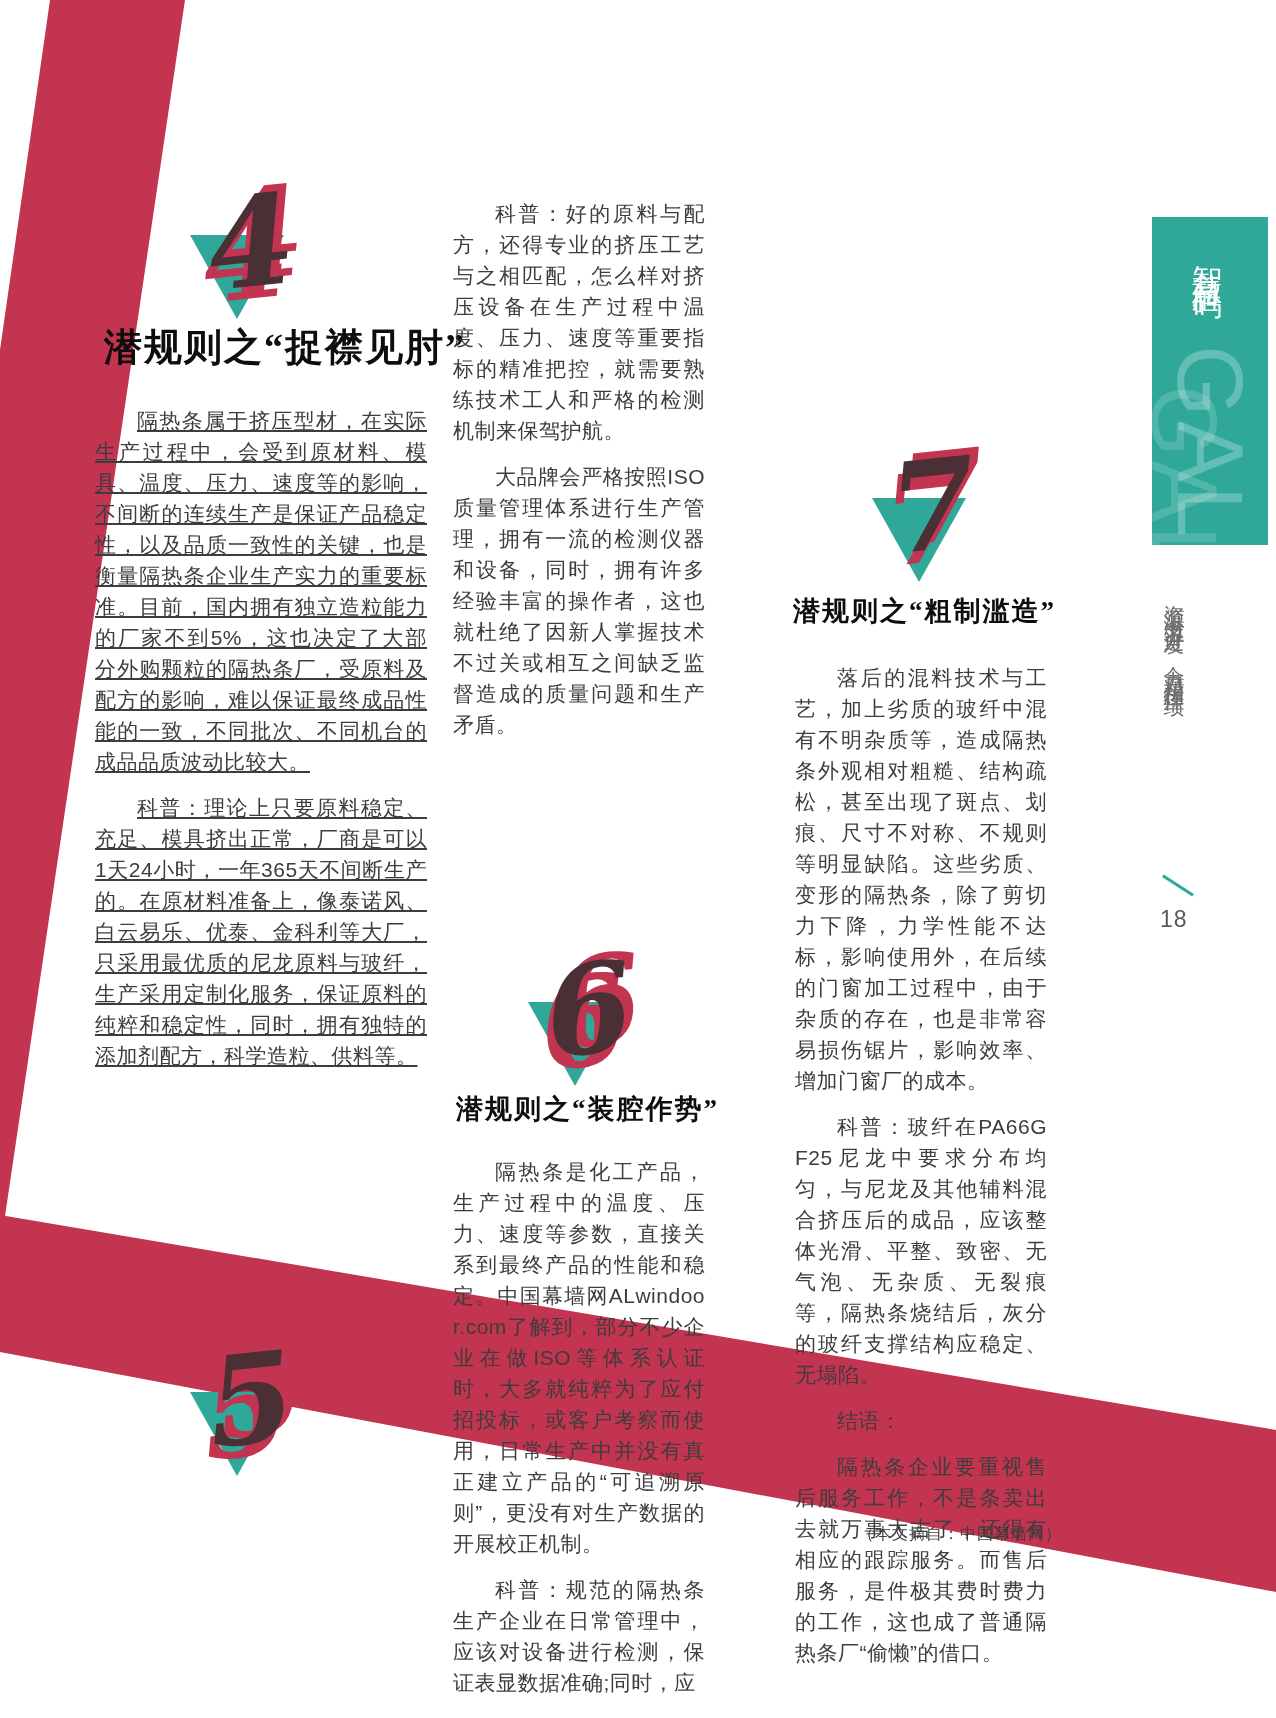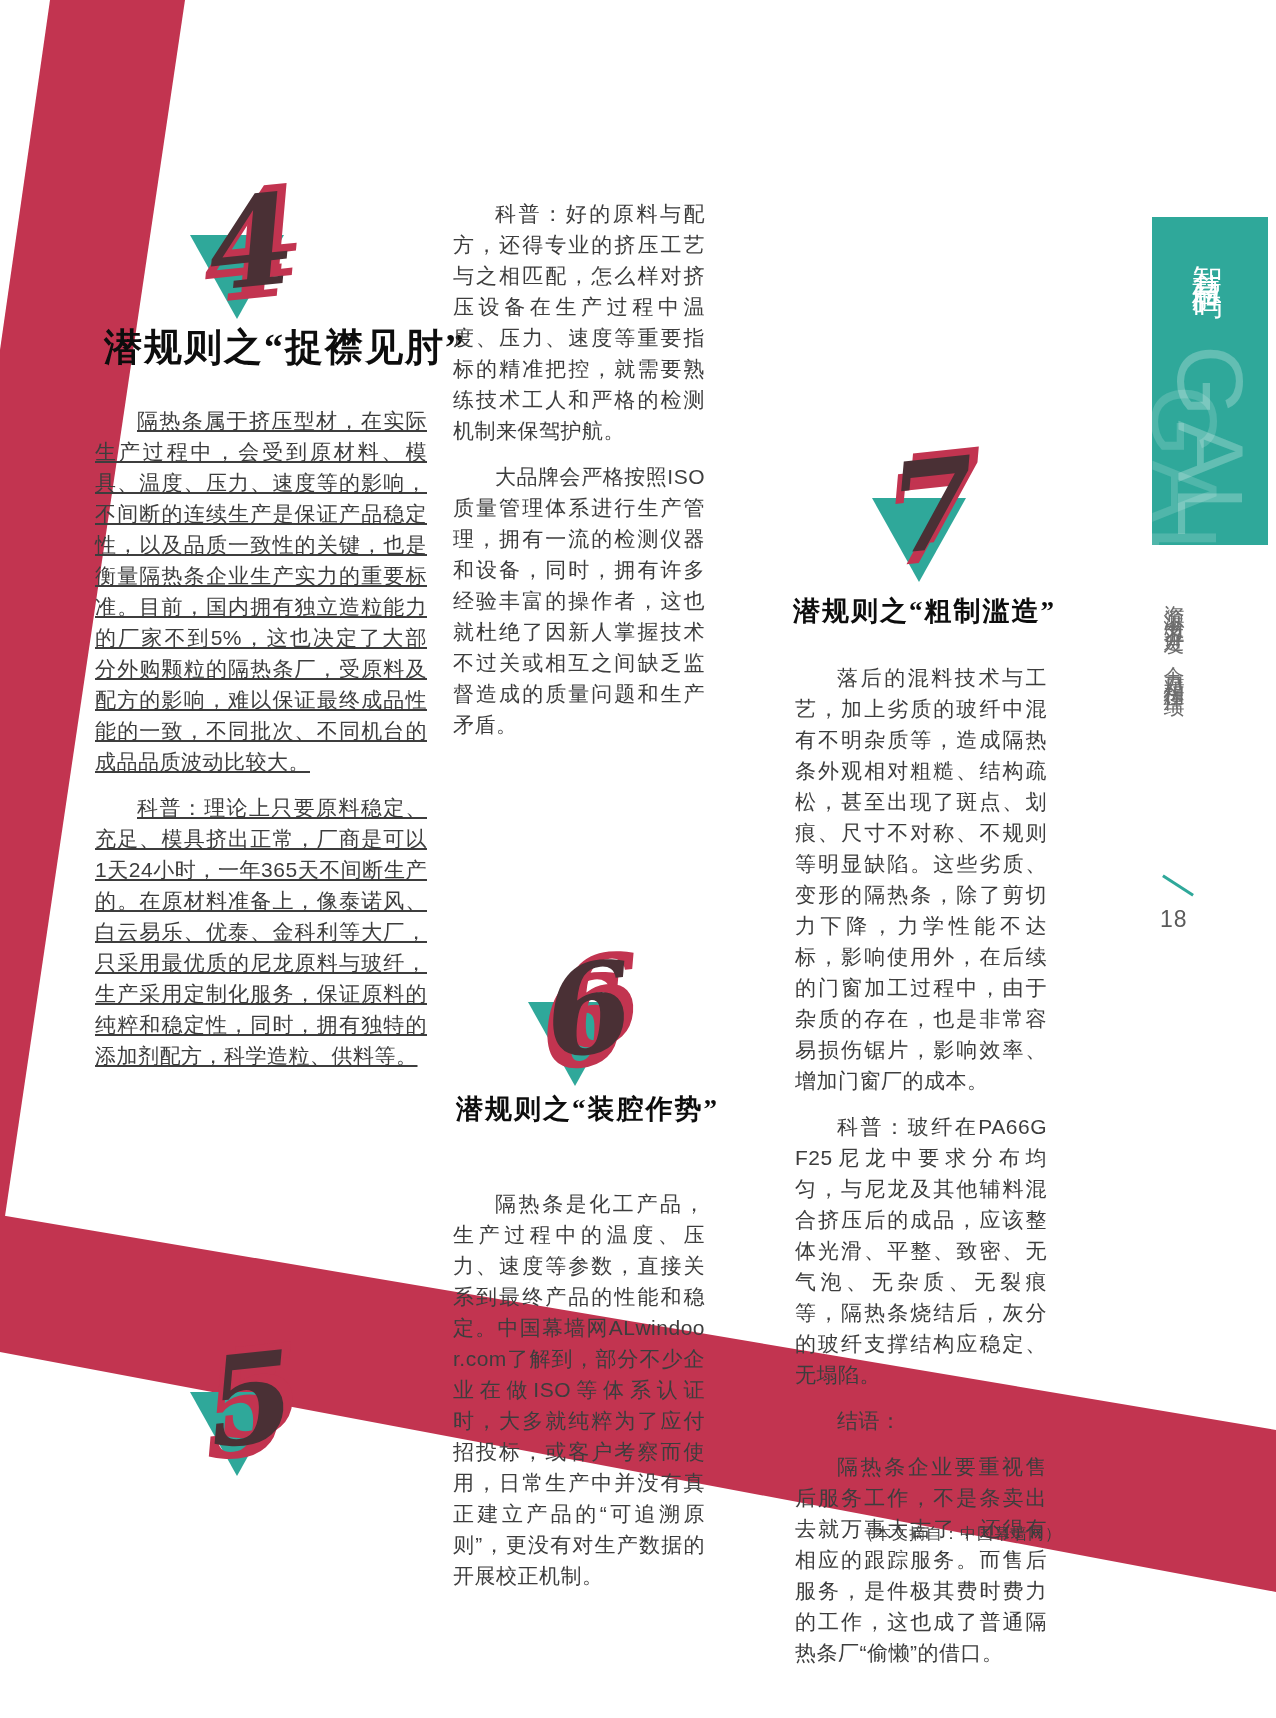--- a/index.html
+++ b/index.html
@@ -135,22 +135,23 @@
       <p class="indent">科普：好的原料与配方，还得专业的挤压工艺与之相匹配，怎么样对挤压设备在生产过程中温度、压力、速度等重要指标的精准把控，就需要熟练技术工人和严格的检测机制来保驾护航。</p>
       <p class="indent">大品牌会严格按照ISO质量管理体系进行生产管理，拥有一流的检测仪器和设备，同时，拥有许多经验丰富的操作者，这也就杜绝了因新人掌握技术不过关或相互之间缺乏监督造成的质量问题和生产矛盾。</p>
     </div>
 
     <div class="marker" style="left:528px;top:962px;">
       <span class="tri"></span>
       <span class="digit">6</span>
     </div>
     <h2 class="sec-title t-mid" style="left:456px;top:1094px;">潜规则之“装腔作势”</h2>
 
-    <div class="col" style="left:453px;top:1188px;width:252px;">
+    <div class="col" style="left:453px;top:1156px;width:252px;">
       <p class="indent">隔热条是化工产品，生产过程中的温度、压力、速度等参数，直接关系到最终产品的性能和稳定。中国幕墙网ALwindoor.com了解到，部分不少企业在做ISO等体系认证时，大多就纯粹为了应付招投标，或客户考察而使用，日常生产中并没有真正建立产品的“可追溯原则”，更没有对生产数据的开展校正机制。</p>
+      <p class="indent">科普：规范的隔热条生产企业在日常管理中，应该对设备进行检测，保证表显数据准确;同时，应</p>
     </div>
 
 
     <div class="marker" style="left:872px;top:458px;">
       <span class="tri"></span>
       <span class="digit">7</span>
     </div>
     <h2 class="sec-title t-mid" style="left:793px;top:596px;text-align:right;">潜规则之“粗制滥造”</h2>
 
     <div class="col" style="left:795px;top:662px;width:252px;">

